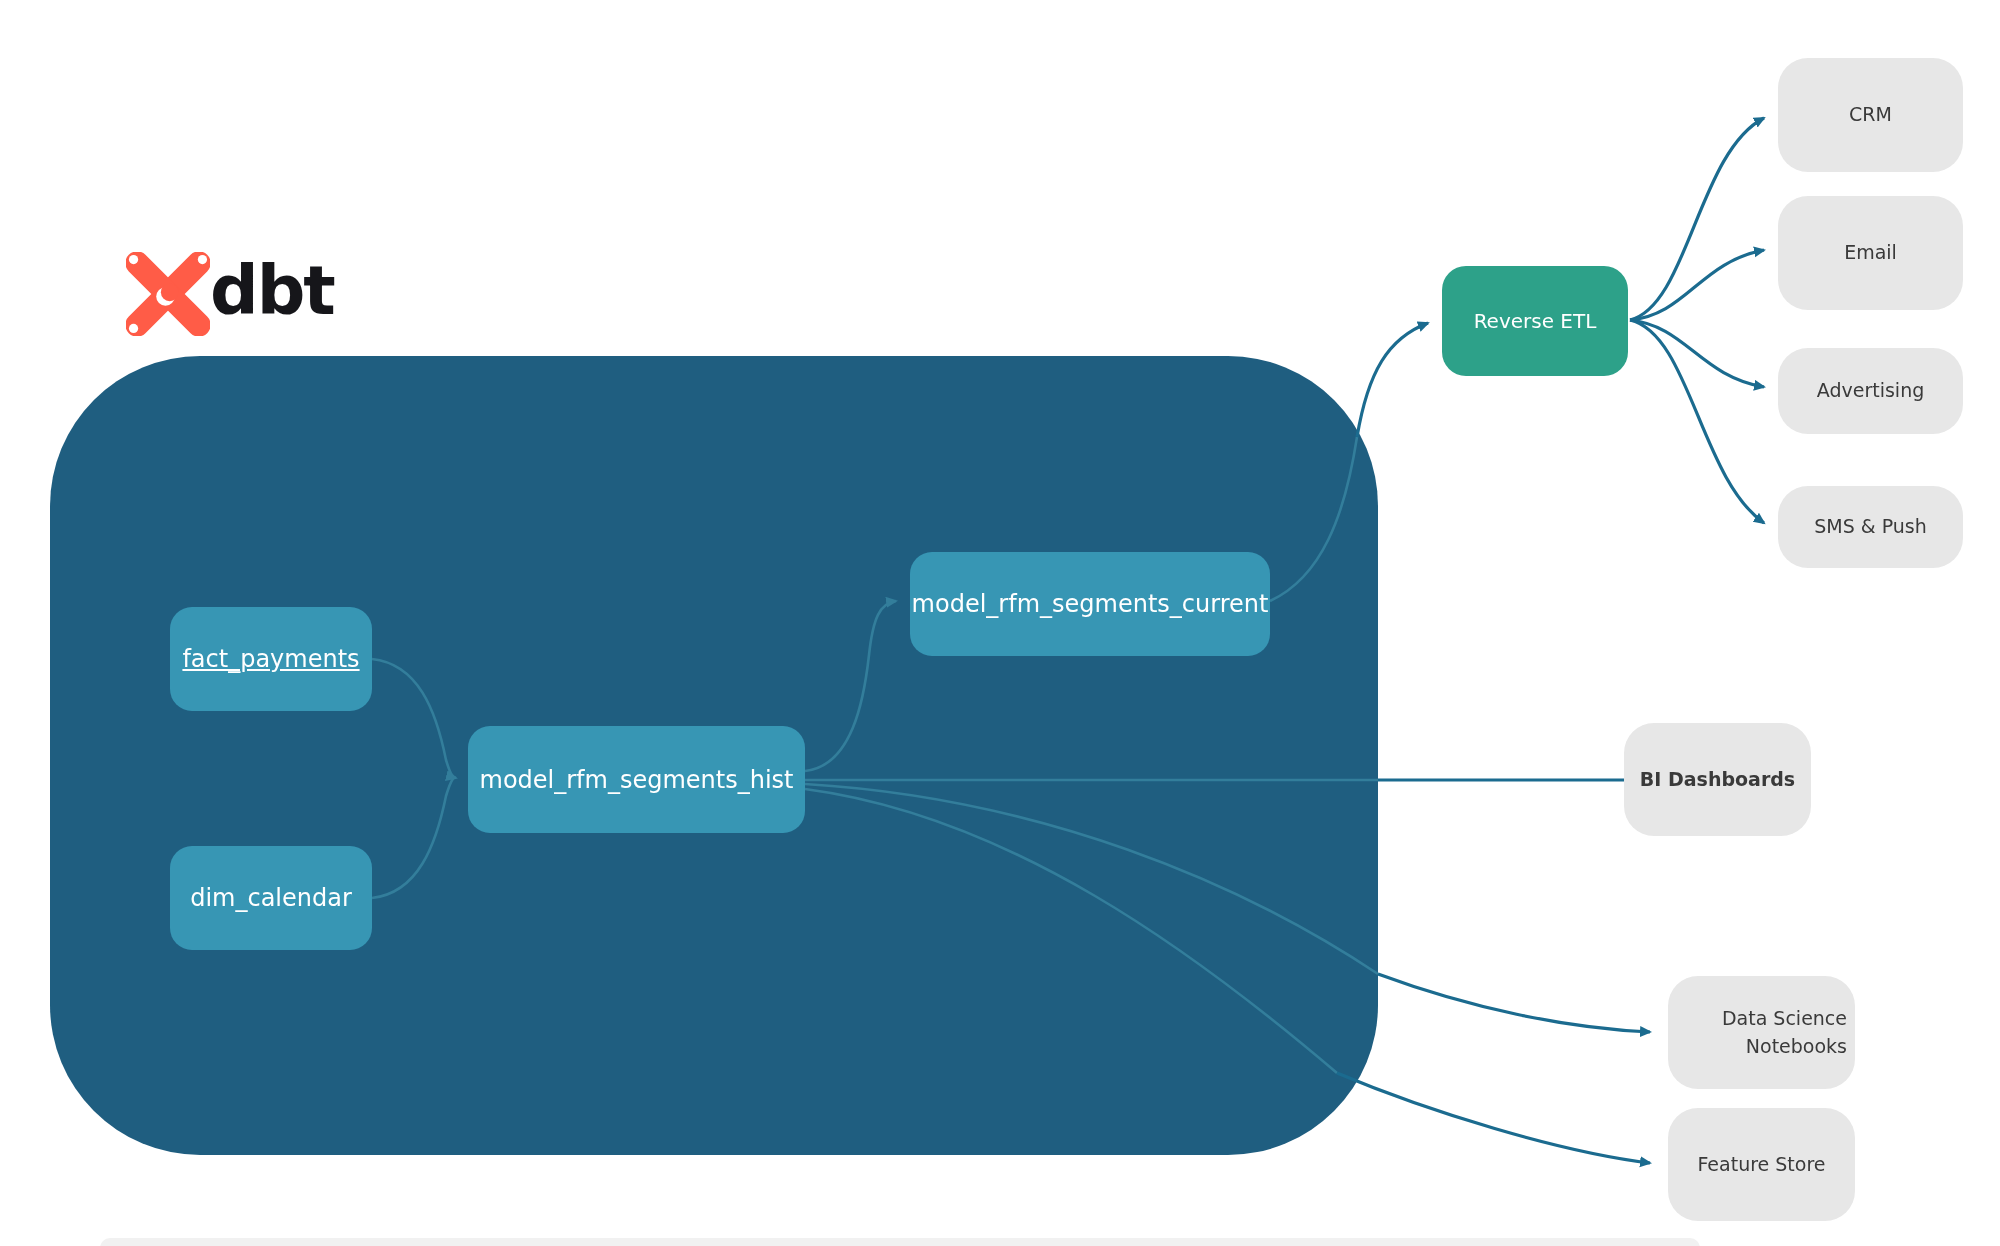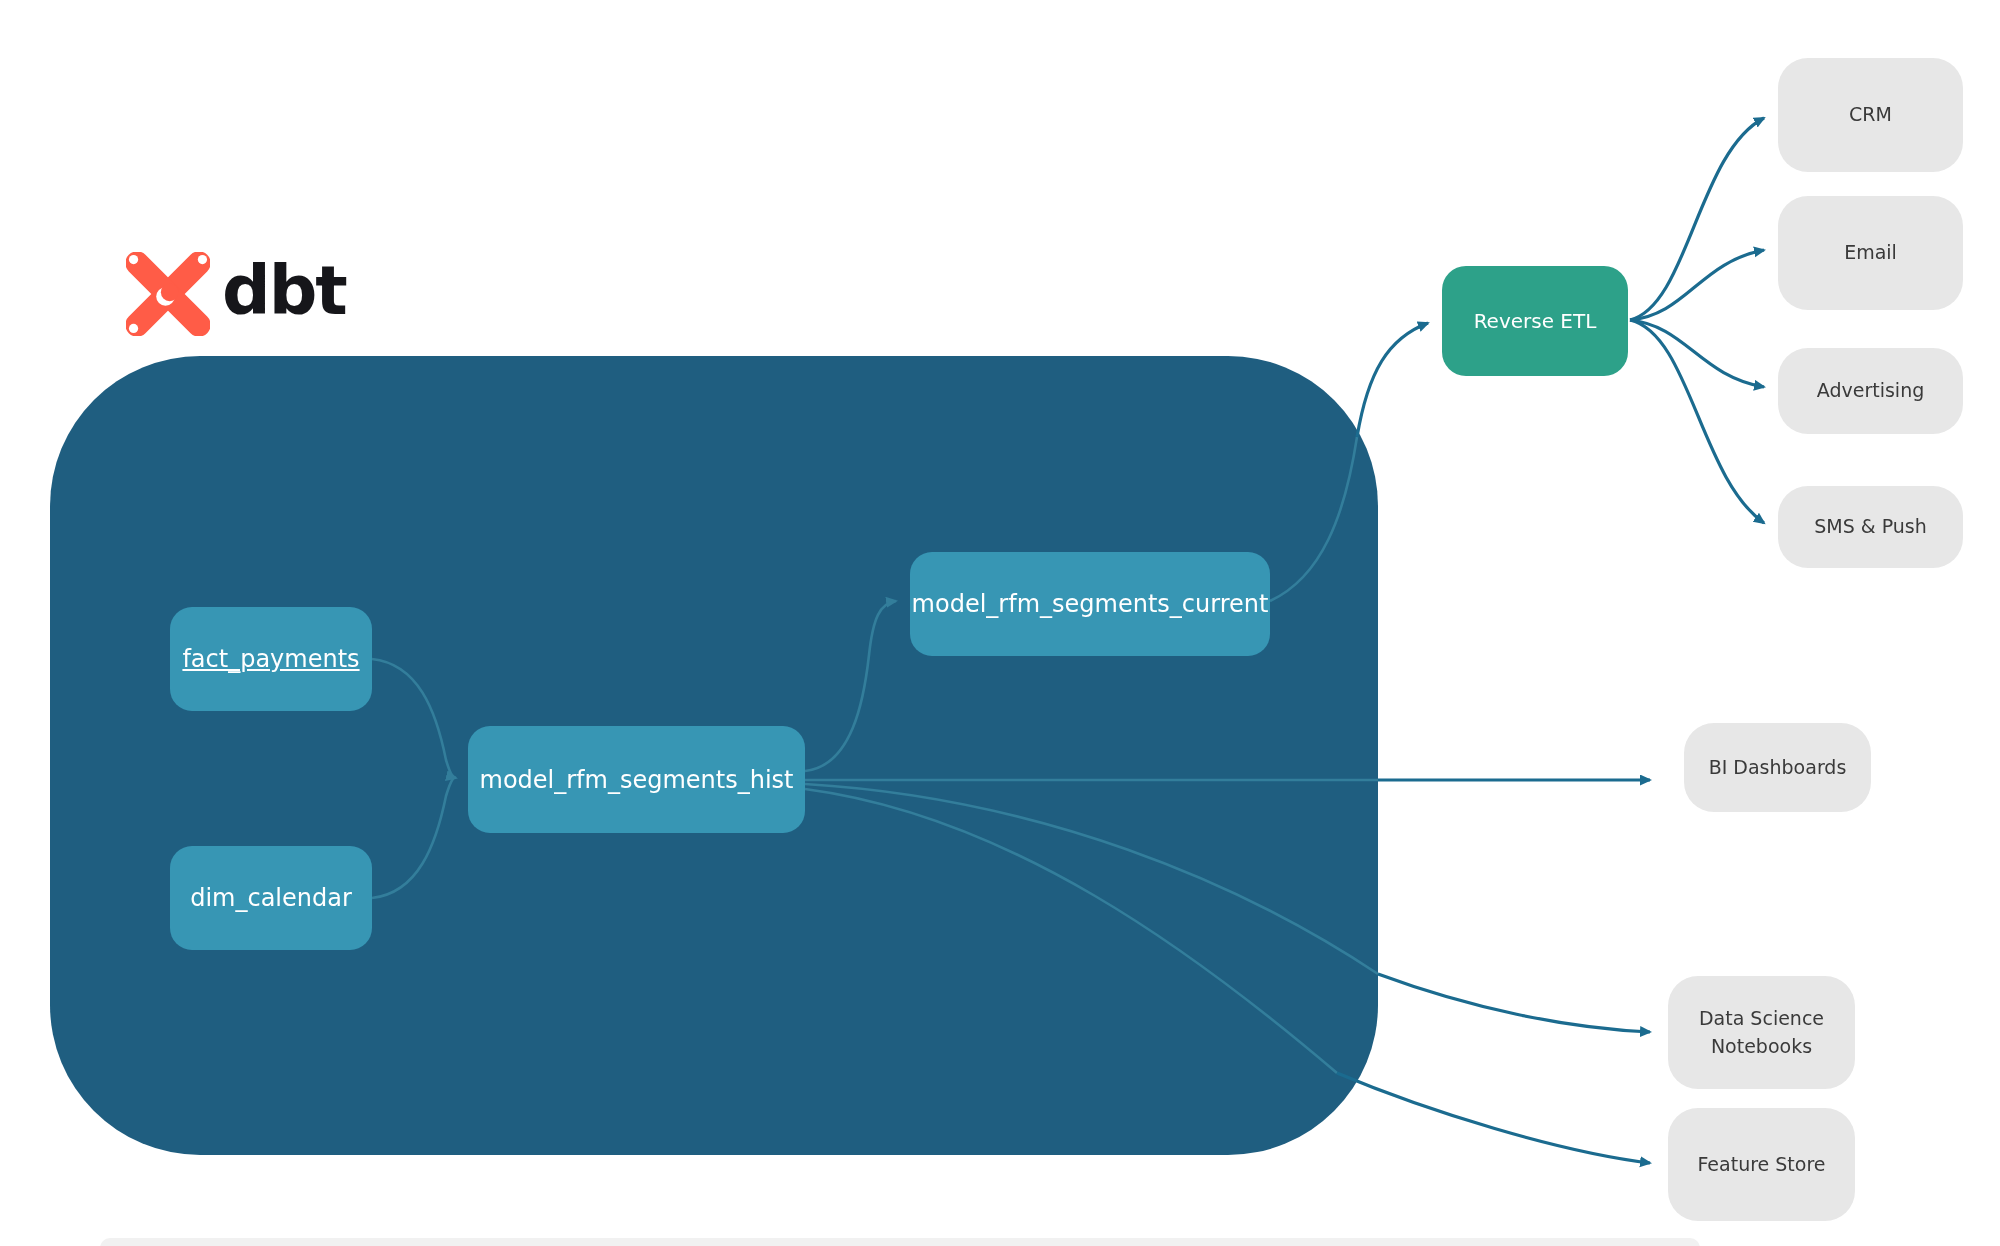--- a/index.html
+++ b/index.html
@@ -5,21 +5,21 @@
   html,body{margin:0;padding:0;background:#ffffff;}
   .stage{
     position:relative;
     width:2000px;height:1246px;
     background:#ffffff;
     overflow:hidden;
     font-family:"DejaVu Sans","Liberation Sans",sans-serif;
   }
 
   
-  .logo{position:absolute;left:126px;top:252px;display:flex;align-items:center;gap:12px;}
+  .logo{position:absolute;left:126px;top:252px;display:flex;align-items:center;}
   .logo svg{width:84px;height:84px;display:block;}
   .logo .wordmark{
     font-size:68px;font-weight:700;color:#16161a;
     letter-spacing:-2px;line-height:1;padding-bottom:6px;
   }
 
   
   .dbt-container{
     position:absolute;left:50px;top:356px;width:1328px;height:799px;
     background:#1f5e80;border-radius:150px;z-index:1;
@@ -36,35 +36,35 @@
     text-align:center;box-sizing:border-box;
   }
   .node-teal{
     background:#3796b4;border-radius:22px;color:#ffffff;font-size:24px;
   }
   .node-green{
     background:#2da189;border-radius:24px;color:#ffffff;font-size:20px;
   }
   .node-gray{
     background:#e7e7e7;border-radius:30px;color:#3a3a3a;font-size:19px;
-    line-height:1.45;padding:0 15px;
+    line-height:1.45;padding:0 8px;text-align:right;
   }
 
   #n-fact    {left:170px;top:607px;width:202px;height:104px;text-decoration:underline;}
   #n-dim     {left:170px;top:846px;width:202px;height:104px;}
   #n-hist    {left:468px;top:726px;width:337px;height:107px;}
   #n-current {left:910px;top:552px;width:360px;height:104px;}
   #n-retl    {left:1442px;top:266px;width:186px;height:110px;text-align:center;}
 
   #n-crm     {left:1778px;top:58px; width:185px;height:114px;}
   #n-email   {left:1778px;top:196px;width:185px;height:114px;}
   #n-adv     {left:1778px;top:348px;width:185px;height:86px;}
   #n-sms     {left:1778px;top:486px;width:185px;height:82px;}
 
-  #n-bi      {left:1684px;top:723px; width:187px;height:89px;}
+  #n-bi      {left:1624px;top:723px; width:187px;height:113px;font-weight:bold;}
   #n-ds      {left:1668px;top:976px; width:187px;height:113px;}
   #n-fs      {left:1668px;top:1108px;width:187px;height:113px;}
 
   
   .bottom-band{
     position:absolute;left:100px;top:1238px;width:1600px;height:10px;
     background:#f1f1f1;border-radius:10px 10px 0 0;z-index:0;
   }
 </style>
 </head>

